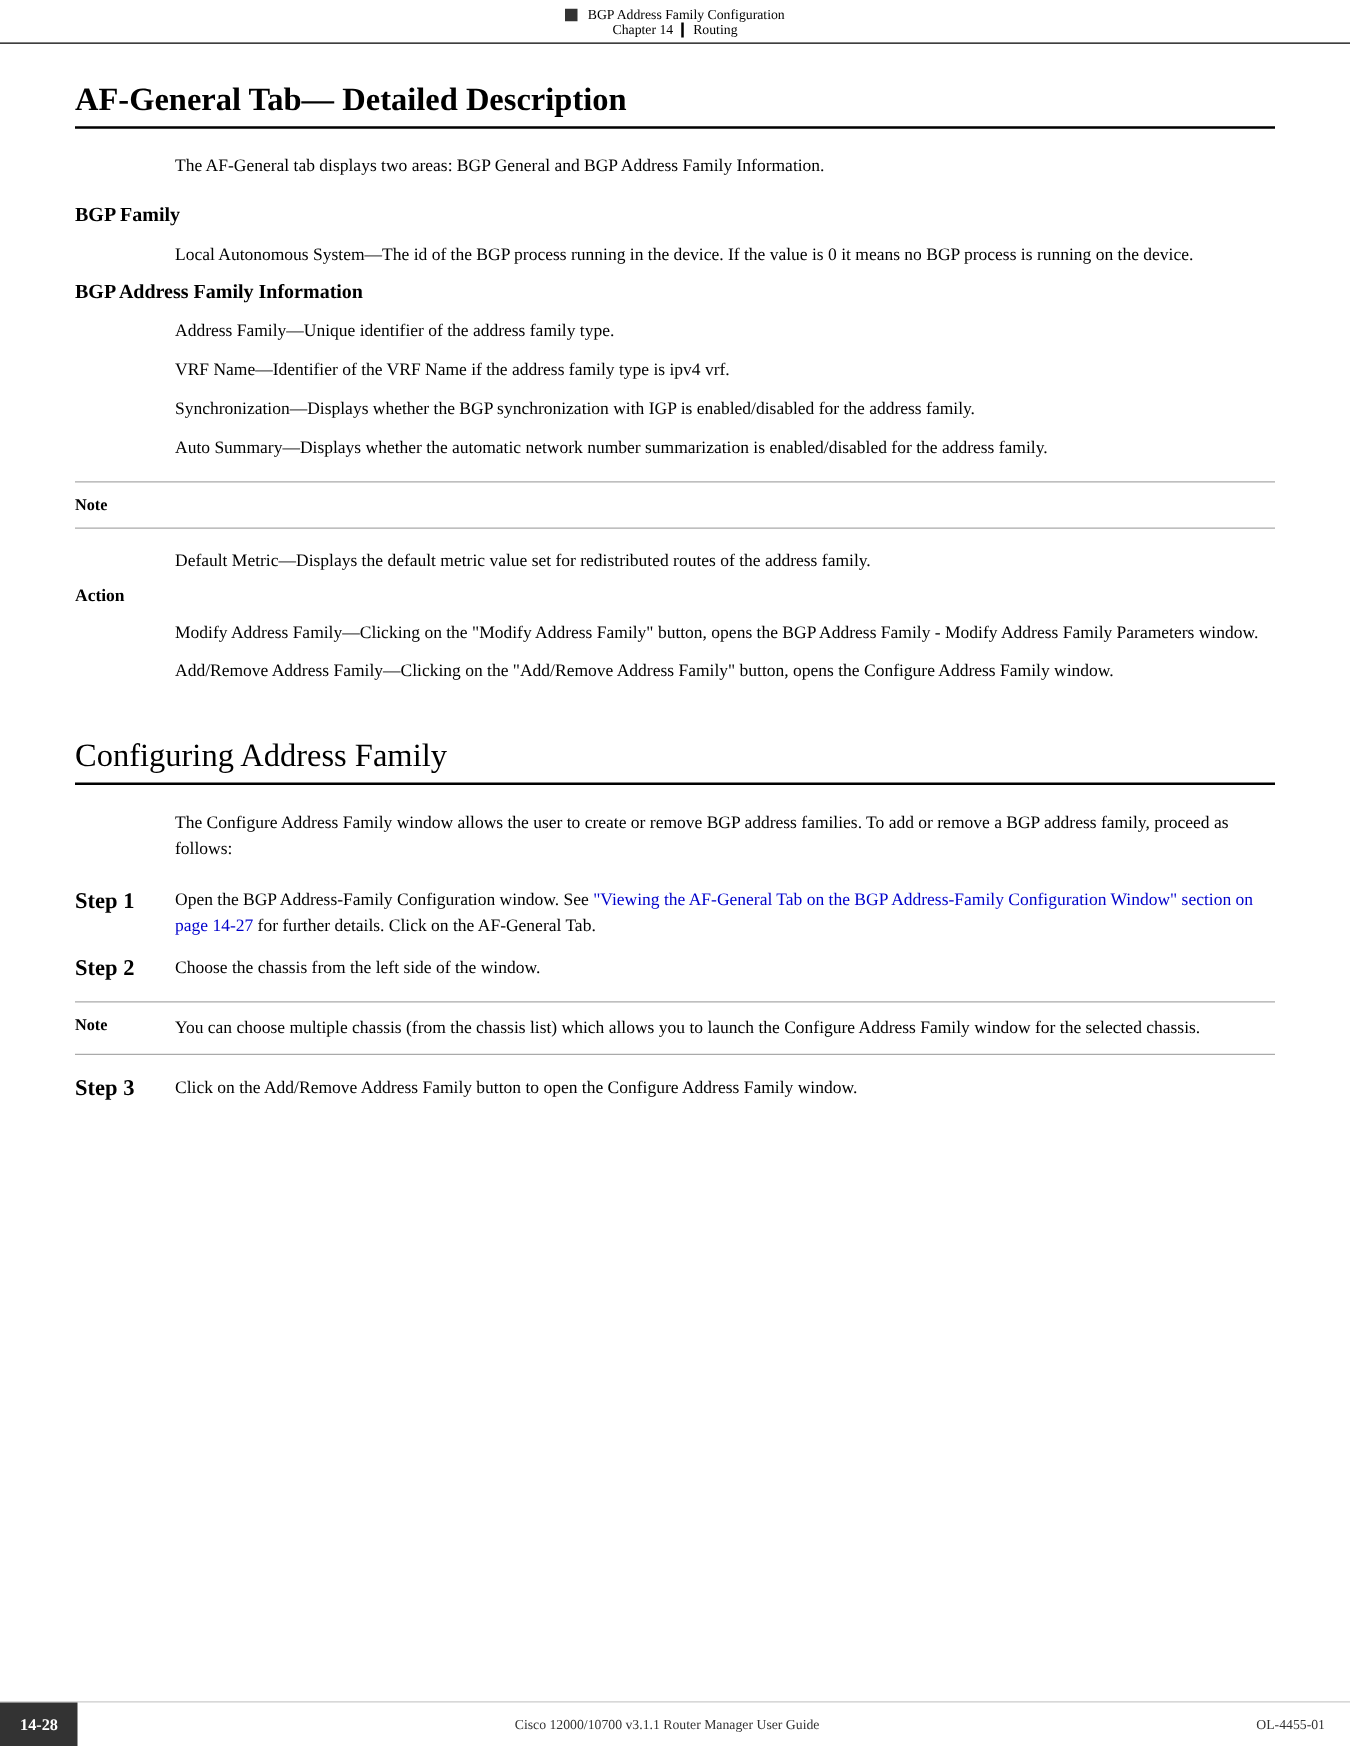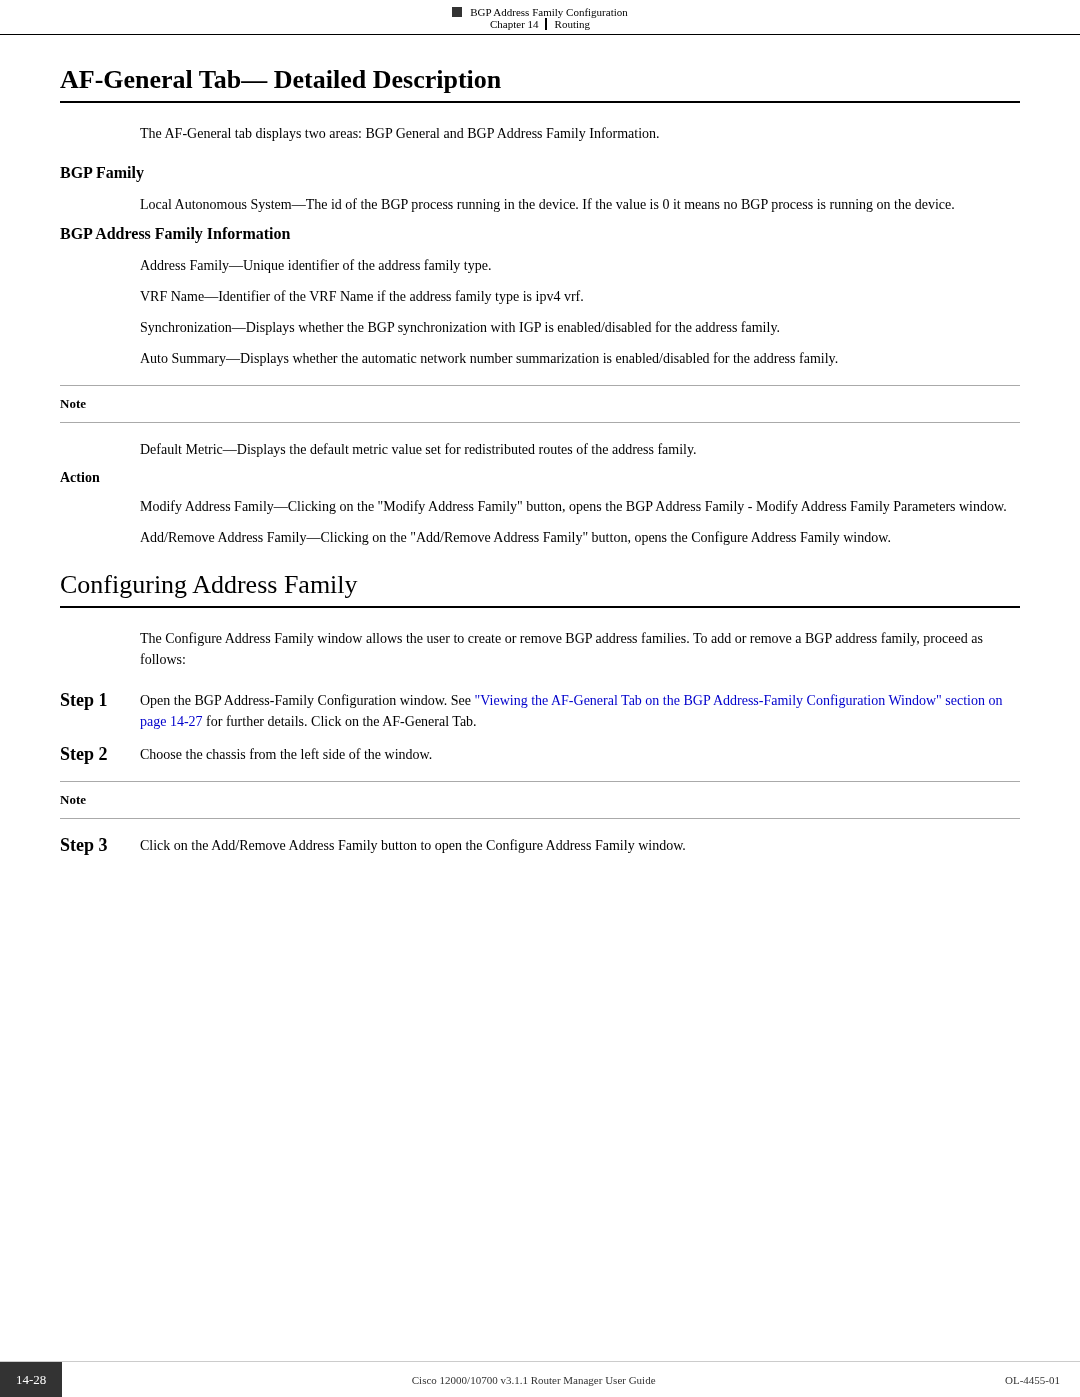--- a/index.html
+++ b/index.html
@@ -144,40 +144,40 @@
       height: 36px;
       display: flex;
       align-items: center;
       justify-content: space-between;
       border-top: 1px solid #ccc;
     }
     .footer-page-num {
       background: #333;
       color: #fff;
       font-size: 13px;
-      font-weight: normal;
+      font-weight: bold;
       padding: 4px 16px;
       height: 100%;
       display: flex;
       align-items: center;
     }
     .footer-center {
       font-size: 11px;
       color: #333;
       text-align: center;
       flex: 1;
     }
     .footer-right {
       font-size: 11px;
       color: #333;
       padding-right: 20px;
     }
 
     .section-gap {
-      margin-bottom: 22px;
+      margin-bottom: 42px;
     }
 
     .configuring-title {
       font-size: 26px;
       font-weight: normal;
       margin-bottom: 20px;
       border-bottom: 2px solid #000;
       padding-bottom: 6px;
       margin-top: 20px;
     }
@@ -242,20 +242,21 @@
         </span>
       </li>
       <li class="step-item">
         <span class="step-label">Step 2</span>
         <span class="step-text">Choose the chassis from the left side of the window.</span>
       </li>
     </ul>
 
     <div class="note-box">
       <span class="note-label">Note</span>
+      <span class="note-text">You can choose multiple chassis (from the chassis list) which allows you to launch the Configure Address Family window for the selected chassis.</span>
     </div>
 
     <ul class="step-list">
       <li class="step-item">
         <span class="step-label">Step 3</span>
         <span class="step-text">Click on the Add/Remove Address Family button to open the Configure Address Family window.</span>
       </li>
     </ul>
   </div>
 

